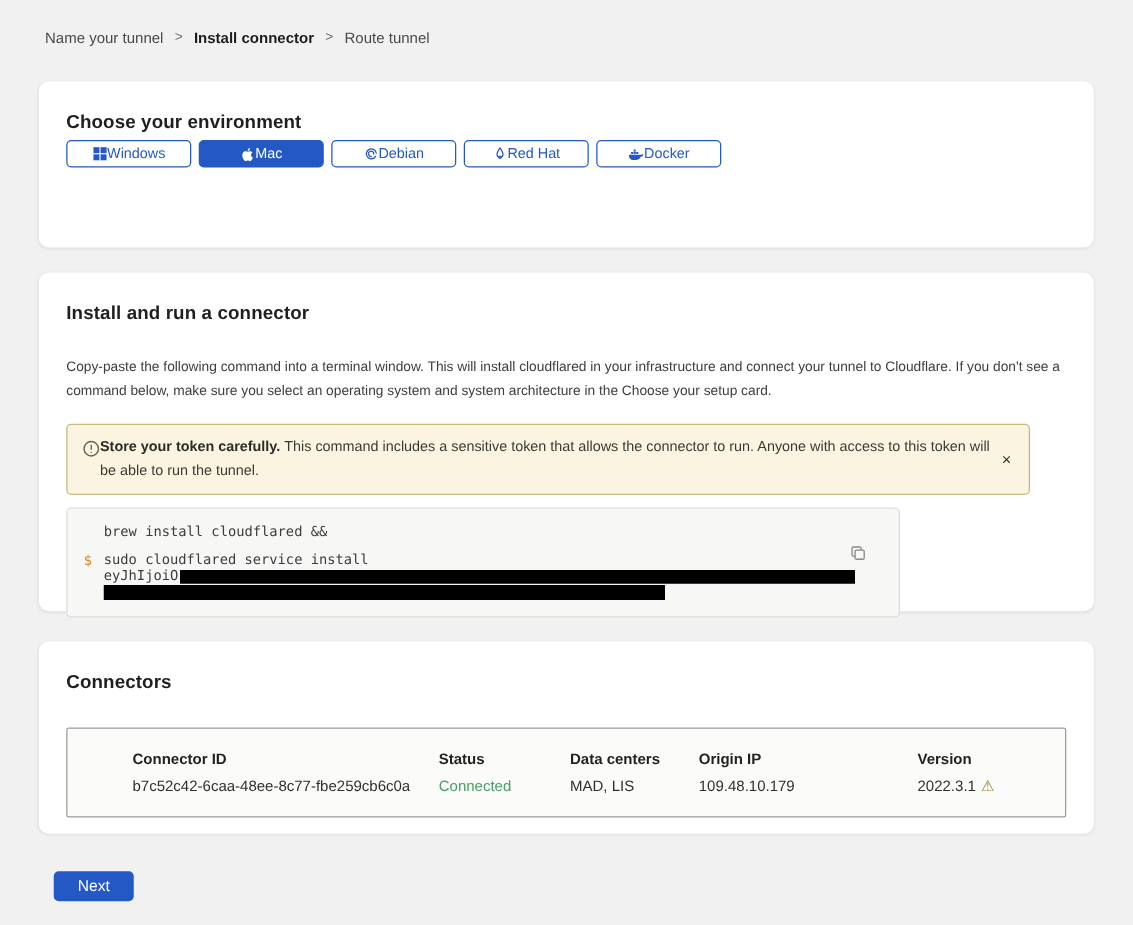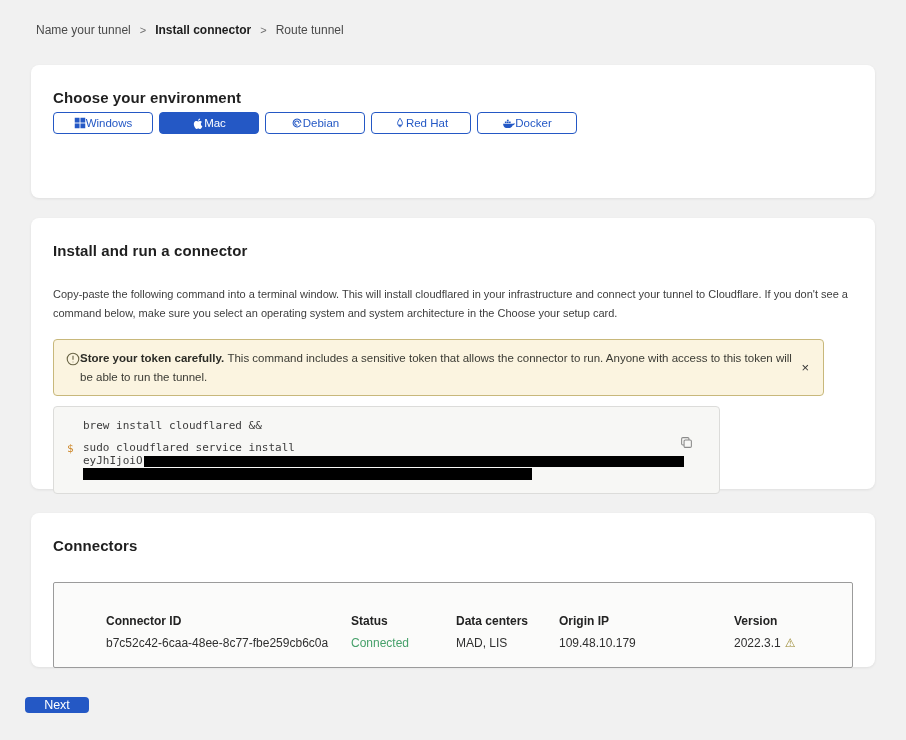--- a/index.html
+++ b/index.html
@@ -139,33 +139,32 @@
     background:#fbfbfa;
     border:1px solid #9b9b9b;
     border-radius:2px;
     padding:17px 0 17px 52px;
     font-size:12px;
   }
   .t-row {
     display:grid;
     grid-template-columns:245px 105px 103px 175px 1fr;
     align-items:center;
-    margin-top:14px;
   }
   .t-head { font-weight:700; color:#232323; }
   .t-vals { margin-top:8px; color:#2f2f2f; }
   .status-connected { color:#46a06a; }
   .version-cell { display:flex; align-items:center; gap:4px; }
   .warn-tri { color:#97862c; font-size:12px; line-height:1; }
 
   
   .next-btn {
     position:absolute;
-    left:25px; top:697px;
-    width:64px; height:16px;
+    left:43px; top:697px;
+    width:64px; height:24px;
     background:#2458c5;
     color:#fff;
     border:none;
     border-radius:4px;
     font-size:12.5px;
     font-family:"Liberation Sans", sans-serif;
     cursor:pointer;
   }
 </style>
 </head>

